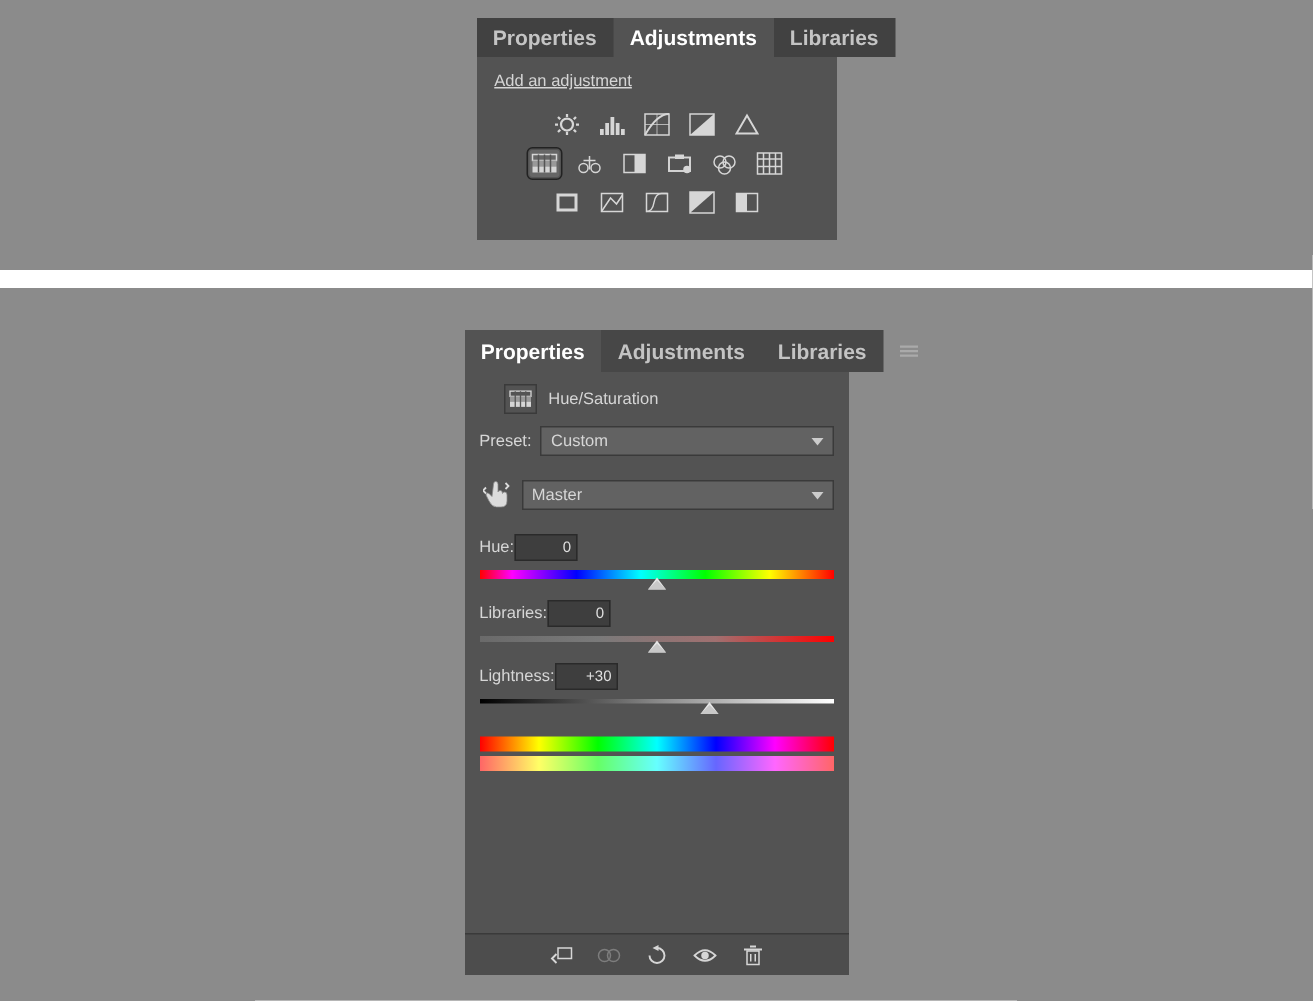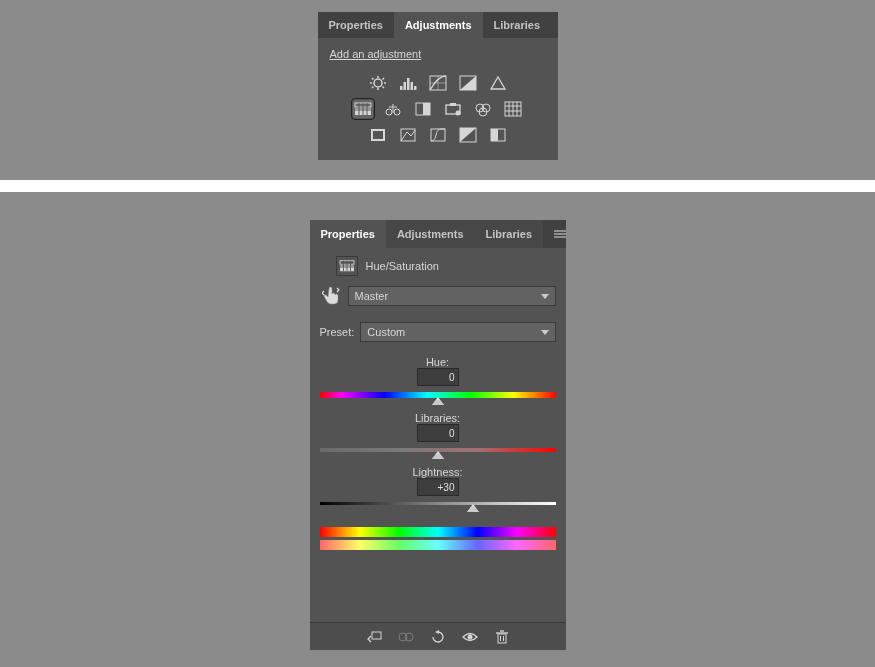--- a/index.html
+++ b/index.html
@@ -5,21 +5,21 @@
   * { box-sizing: border-box; margin: 0; padding: 0; }
   body { width: 875px; height: 667px; font-family: Arial, sans-serif; font-size: 11px; background: #fff; }
   .screenshot-section { background: #8b8b8b; display: flex; justify-content: center; align-items: flex-start; }
   .top-section { height: 180px; padding-top: 12px; }
   .bot-section { height: 475px; padding-top: 28px; margin-top: 12px; }
   .panel { background: #535353; color: #d6d6d6; }
   .panel-top { width: 240px; }
   .panel-bot { width: 256px; height: 430px; display: flex; flex-direction: column; }
   .tabs { display: flex; background: #414141; height: 26px; align-items: stretch; }
   .tabs-bot { height: 28px; }
-  .tab { padding: 6px 11px; color: #c4c4c4; font-weight: 600; font-size: 11px; background: #414141; cursor: pointer; display: flex; align-items: center; }
+  .tab { padding: 6px 11px; color: #c4c4c4; font-weight: 600; font-size: 14px; background: #414141; cursor: pointer; display: flex; align-items: center; }
   .tab.active { background: #535353; color: #fff; }
   .tab.inactive-light { background: #474747; }
   .tabs-right-icon { margin-left: auto; padding: 6px 10px; display: flex; align-items: center; }
   .tabs-right-icon svg { width: 14px; height: 10px; }
 
   .section-label { padding: 10px 12px 4px; color: #d6d6d6; font-size: 11px; text-decoration: underline; }
 
   .icon-rows { padding: 6px 0 12px; }
   .icon-row { display: flex; justify-content: center; gap: 10px; padding: 4px 0; }
   .adj-icon { width: 20px; height: 18px; display: flex; align-items: center; justify-content: center; cursor: pointer; }
@@ -32,21 +32,21 @@
 
   .prop-body { padding: 0 10px; flex: 1; display: flex; flex-direction: column; gap: 14px; }
   .field-row { display: flex; align-items: center; gap: 6px; }
   .field-label { color: #d6d6d6; font-size: 11px; }
   .select-wrap { flex: 1; background: #626262; border: 1px solid #3a3a3a; height: 20px; display: flex; align-items: center; padding: 0 6px; position: relative; cursor: pointer; }
   .select-wrap::after { content: ''; position: absolute; right: 6px; top: 7px; border-left: 4px solid transparent; border-right: 4px solid transparent; border-top: 5px solid #ccc; }
   .hand-icon { width: 22px; height: 24px; display: flex; align-items: center; justify-content: center; }
   .hand-icon svg { width: 18px; height: 20px; }
 
   .slider-group { display: flex; flex-direction: column; gap: 4px; }
-  .slider-head { display: flex; justify-content: flex-start; align-items: center; flex-direction: column; }
+  .slider-head { display: flex; justify-content: flex-start; align-items: center; }
   .num-input { width: 42px; height: 18px; background: #3e3e3e; border: 1px solid #2a2a2a; color: #e0e0e0; font-size: 10px; text-align: right; padding-right: 3px; display: flex; align-items: center; justify-content: flex-end; }
   .slider-track { height: 6px; position: relative; margin-top: 2px; }
   .hue-track { background: linear-gradient(to right,#ff0000,#ff00ff,#8000ff,#0000ff,#0080ff,#00ffff,#00ff80,#00ff00,#80ff00,#ffff00,#ff8000,#ff0000); }
   .sat-track { height: 4px; background: linear-gradient(to right,#6a6a6a,#7a7a7a,#a07070,#ff0000); }
   .light-track { height: 3px; background: linear-gradient(to right,#000,#888,#fff); }
   .thumb { position: absolute; top: 100%; margin-top: -1px; transform: translateX(-50%); width: 0; height: 0; border-left: 6px solid transparent; border-right: 6px solid transparent; border-bottom: 8px solid #e6e6e6; }
   .thumb::after { content: ''; position: absolute; left: -6px; top: 2px; border-left: 6px solid transparent; border-right: 6px solid transparent; border-bottom: 6px solid #c8c8c8; }
 
   .eyedroppers { display: flex; align-items: center; gap: 12px; padding-top: 6px; }
   .eyedropper { width: 18px; height: 18px; cursor: pointer; display: flex; align-items: center; justify-content: center; }
@@ -228,39 +228,39 @@
             <line x1="5" y1="2" x2="5" y2="14" stroke="#555"></line>
             <line x1="9" y1="2" x2="9" y2="14" stroke="#555"></line>
             <line x1="13" y1="2" x2="13" y2="14" stroke="#555"></line>
           </svg>
         </span>
       <span>Hue/Saturation</span>
     </div>
 
     <div class="prop-body">
       <div class="field-row">
+        <span class="field-label">Preset:</span>
+        <div class="select-wrap">
+            <span>Custom</span>
+          </div>
+      </div>
+
+      <div class="field-row">
         <span class="hand-icon">
             <svg viewBox="0 0 18 20">
               <path d="M7 3 Q7 1 8.5 1 Q10 1 10 3 L10 8 Q10 7 11.5 7 Q13 7 13 9 Q13 8 14.5 8 Q16 8 16 10 L16 14 Q16 18 12 18 L9 18 Q6 18 4 14 L2 10 Q2 8 4 9 L6 11 L7 3 Z" fill="#dcdcdc" stroke="#888" stroke-width=".5"></path>
               <polyline points="2,5 0,7 2,9" fill="none" stroke="#dcdcdc" stroke-width="1.2"></polyline>
               <polyline points="15,2 17,4 15,6" fill="none" stroke="#dcdcdc" stroke-width="1.2"></polyline>
             </svg>
           </span>
         <div class="select-wrap">
             <span>Master</span>
           </div>
       </div>
 
-      <div class="field-row">
-        <span class="field-label">Preset:</span>
-        <div class="select-wrap">
-            <span>Custom</span>
-          </div>
-      </div>
-
       <div class="slider-group">
         <div class="slider-head">
           <span class="field-label">Hue:</span>
           <div class="num-input">0</div>
         </div>
         <div class="slider-track hue-track">
           <div class="thumb" style="left:50%"></div>
         </div>
       </div>
 

